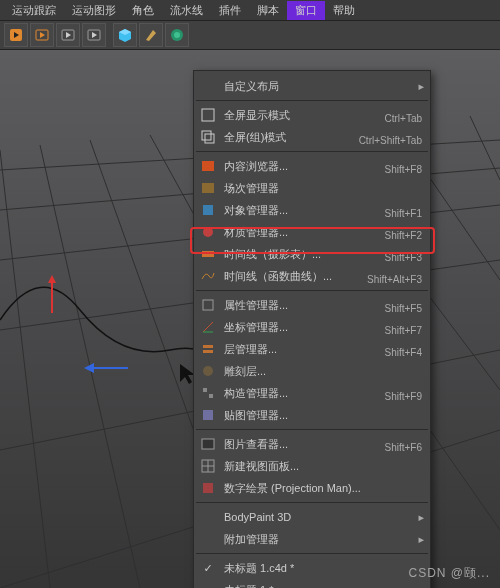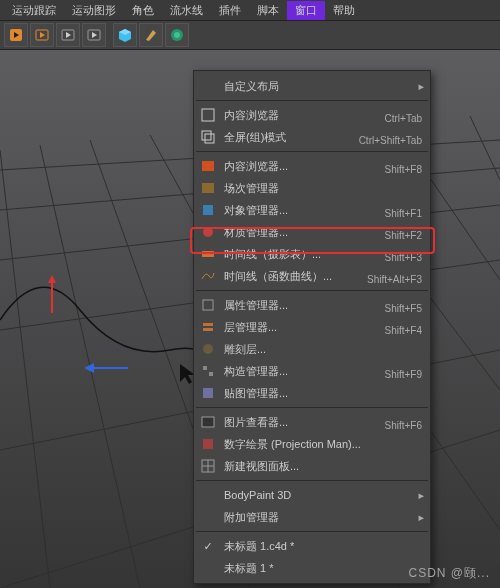--- a/index.html
+++ b/index.html
@@ -125,21 +125,21 @@
       <span class="lbl">自定义布局</span>
       <span class="arr">▸</span>
     </div>
     <div class="sep"></div>
     <div class="mrow">
       <span class="ic">
           <svg width="14" height="14">
             <rect x="1" y="1" width="12" height="12" fill="none" stroke="#ccc"></rect>
           </svg>
         </span>
-      <span class="lbl">内容浏览器</span>
+      <span class="lbl">全屏显示模式</span>
       <span class="sc">Ctrl+Tab</span>
     </div>
     <div class="mrow">
       <span class="ic">
           <svg width="14" height="14">
             <rect x="1" y="1" width="9" height="9" fill="none" stroke="#ccc"></rect>
             <rect x="4" y="4" width="9" height="9" fill="none" stroke="#ccc"></rect>
           </svg>
         </span>
       <span class="lbl">全屏(组)模式</span>
@@ -205,20 +205,30 @@
           <svg width="14" height="14">
             <rect x="2" y="2" width="10" height="10" fill="#444" stroke="#999"></rect>
           </svg>
         </span>
       <span class="lbl">属性管理器...</span>
       <span class="sc">Shift+F5</span>
     </div>
     <div class="mrow">
       <span class="ic">
           <svg width="14" height="14">
+            <line x1="2" y1="12" x2="12" y2="2" stroke="#c05030"></line>
+            <line x1="2" y1="12" x2="12" y2="12" stroke="#30a050"></line>
+          </svg>
+        </span>
+      <span class="lbl">坐标管理器...</span>
+      <span class="sc">Shift+F7</span>
+    </div>
+    <div class="mrow">
+      <span class="ic">
+          <svg width="14" height="14">
             <rect x="2" y="3" width="10" height="3" fill="#c07030"></rect>
             <rect x="2" y="8" width="10" height="3" fill="#c07030"></rect>
           </svg>
         </span>
       <span class="lbl">层管理器...</span>
       <span class="sc">Shift+F4</span>
     </div>
     <div class="mrow">
       <span class="ic">
           <svg width="14" height="14">
@@ -247,39 +257,39 @@
     </div>
     <div class="sep"></div>
     <div class="mrow">
       <span class="ic">
           <svg width="14" height="14">
             <rect x="1" y="2" width="12" height="10" fill="#333" stroke="#999"></rect>
           </svg>
         </span>
       <span class="lbl">图片查看器...</span>
       <span class="sc">Shift+F6</span>
-    </div>
-    <div class="mrow">
-      <span class="ic">
-          <svg width="14" height="14">
-            <rect x="2" y="2" width="10" height="10" fill="#a04040"></rect>
-          </svg>
-        </span>
-      <span class="lbl">数字绘景 (Projection Man)...</span>
     </div>
     <div class="mrow">
       <span class="ic">
           <svg width="14" height="14">
             <rect x="1" y="1" width="12" height="12" fill="none" stroke="#999"></rect>
             <line x1="7" y1="1" x2="7" y2="13" stroke="#999"></line>
             <line x1="1" y1="7" x2="13" y2="7" stroke="#999"></line>
           </svg>
         </span>
       <span class="lbl">新建视图面板...</span>
     </div>
+    <div class="mrow">
+      <span class="ic">
+          <svg width="14" height="14">
+            <rect x="2" y="2" width="10" height="10" fill="#a04040"></rect>
+          </svg>
+        </span>
+      <span class="lbl">数字绘景 (Projection Man)...</span>
+    </div>
     <div class="sep"></div>
     <div class="mrow">
       <span class="ic"></span>
       <span class="lbl">BodyPaint 3D</span>
       <span class="arr">▸</span>
     </div>
     <div class="mrow">
       <span class="ic"></span>
       <span class="lbl">附加管理器</span>
       <span class="arr">▸</span>

